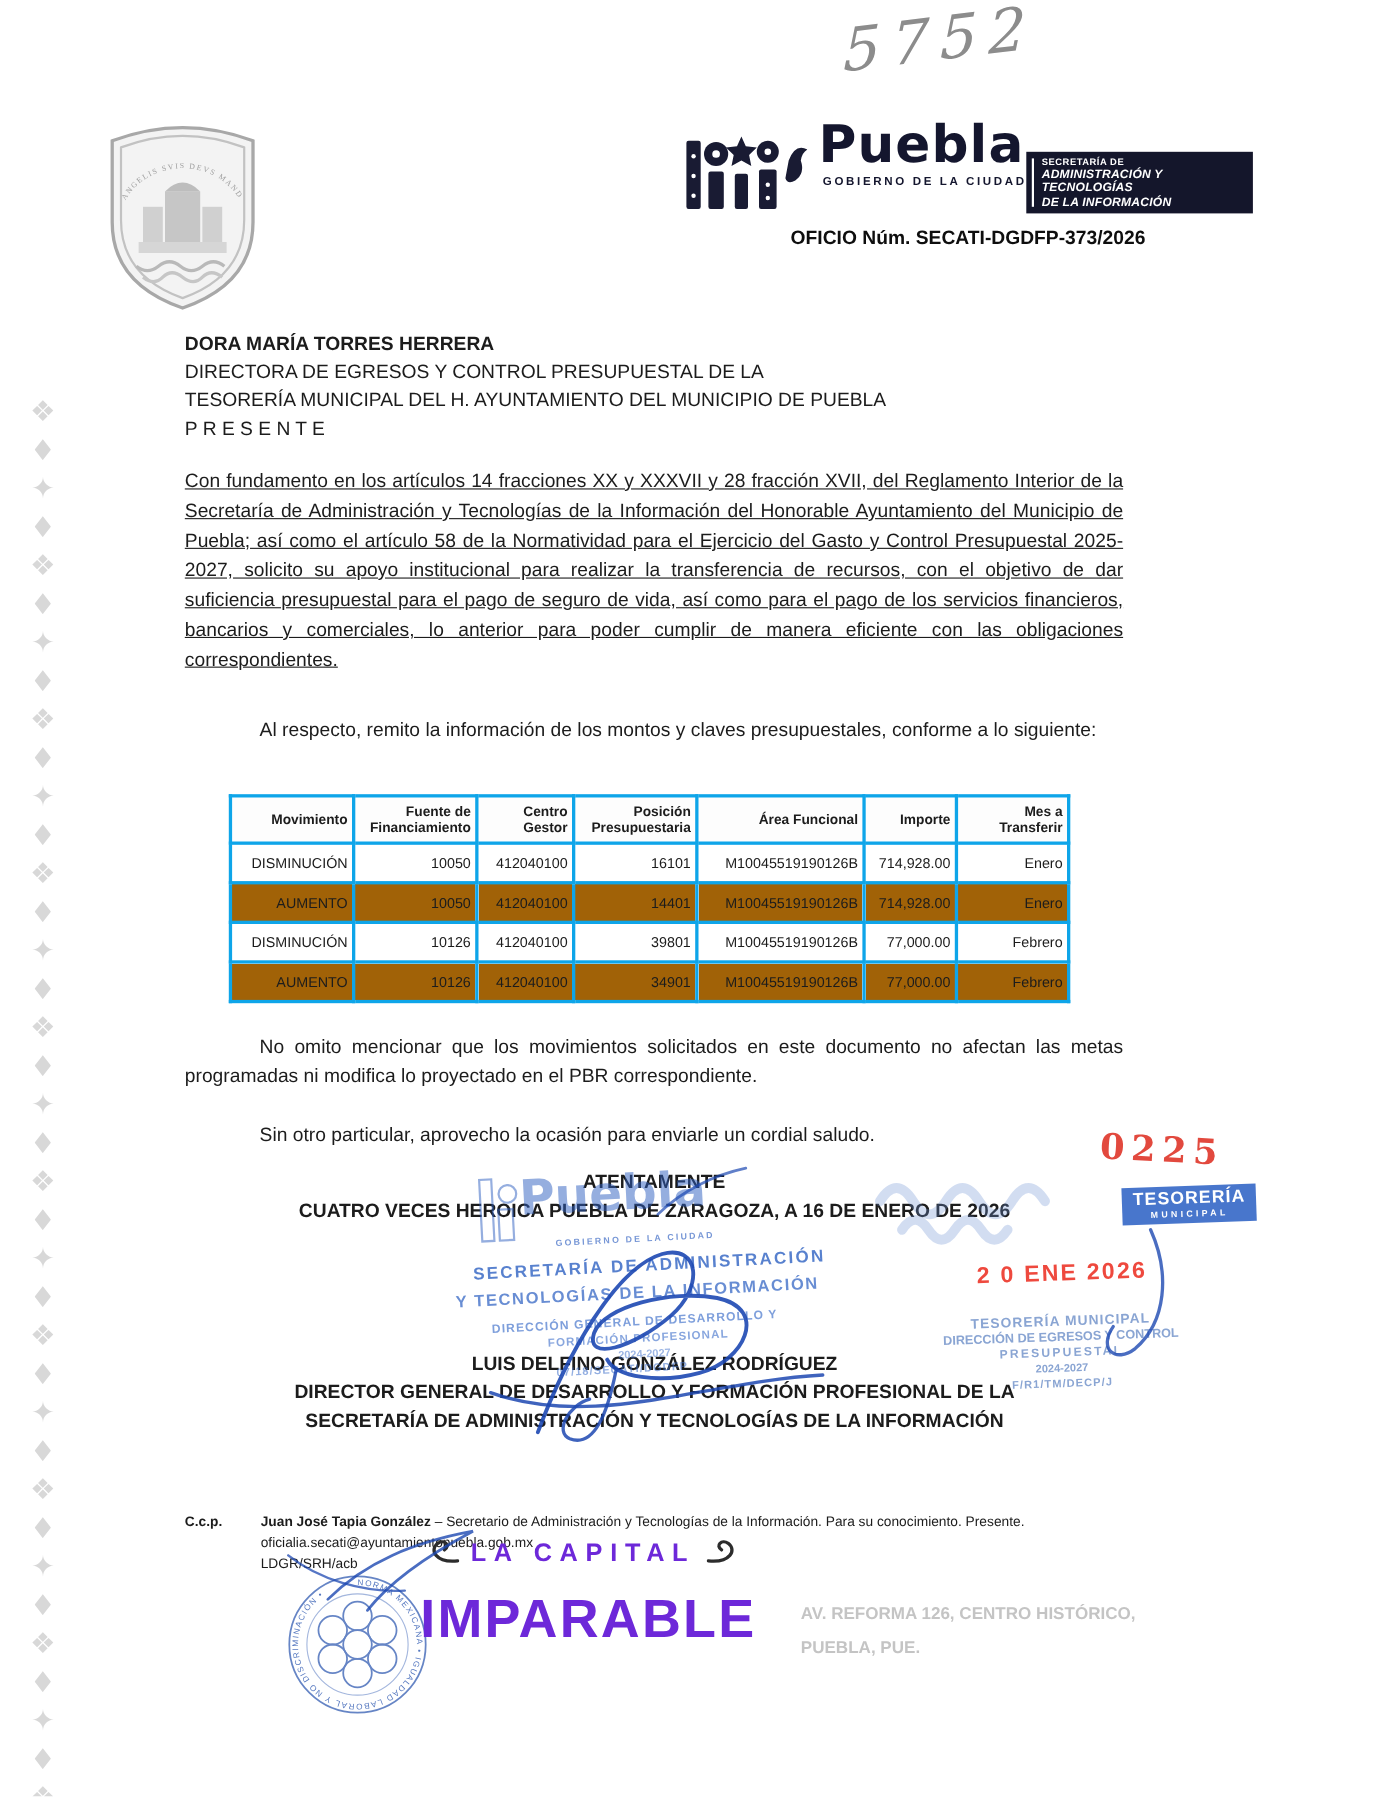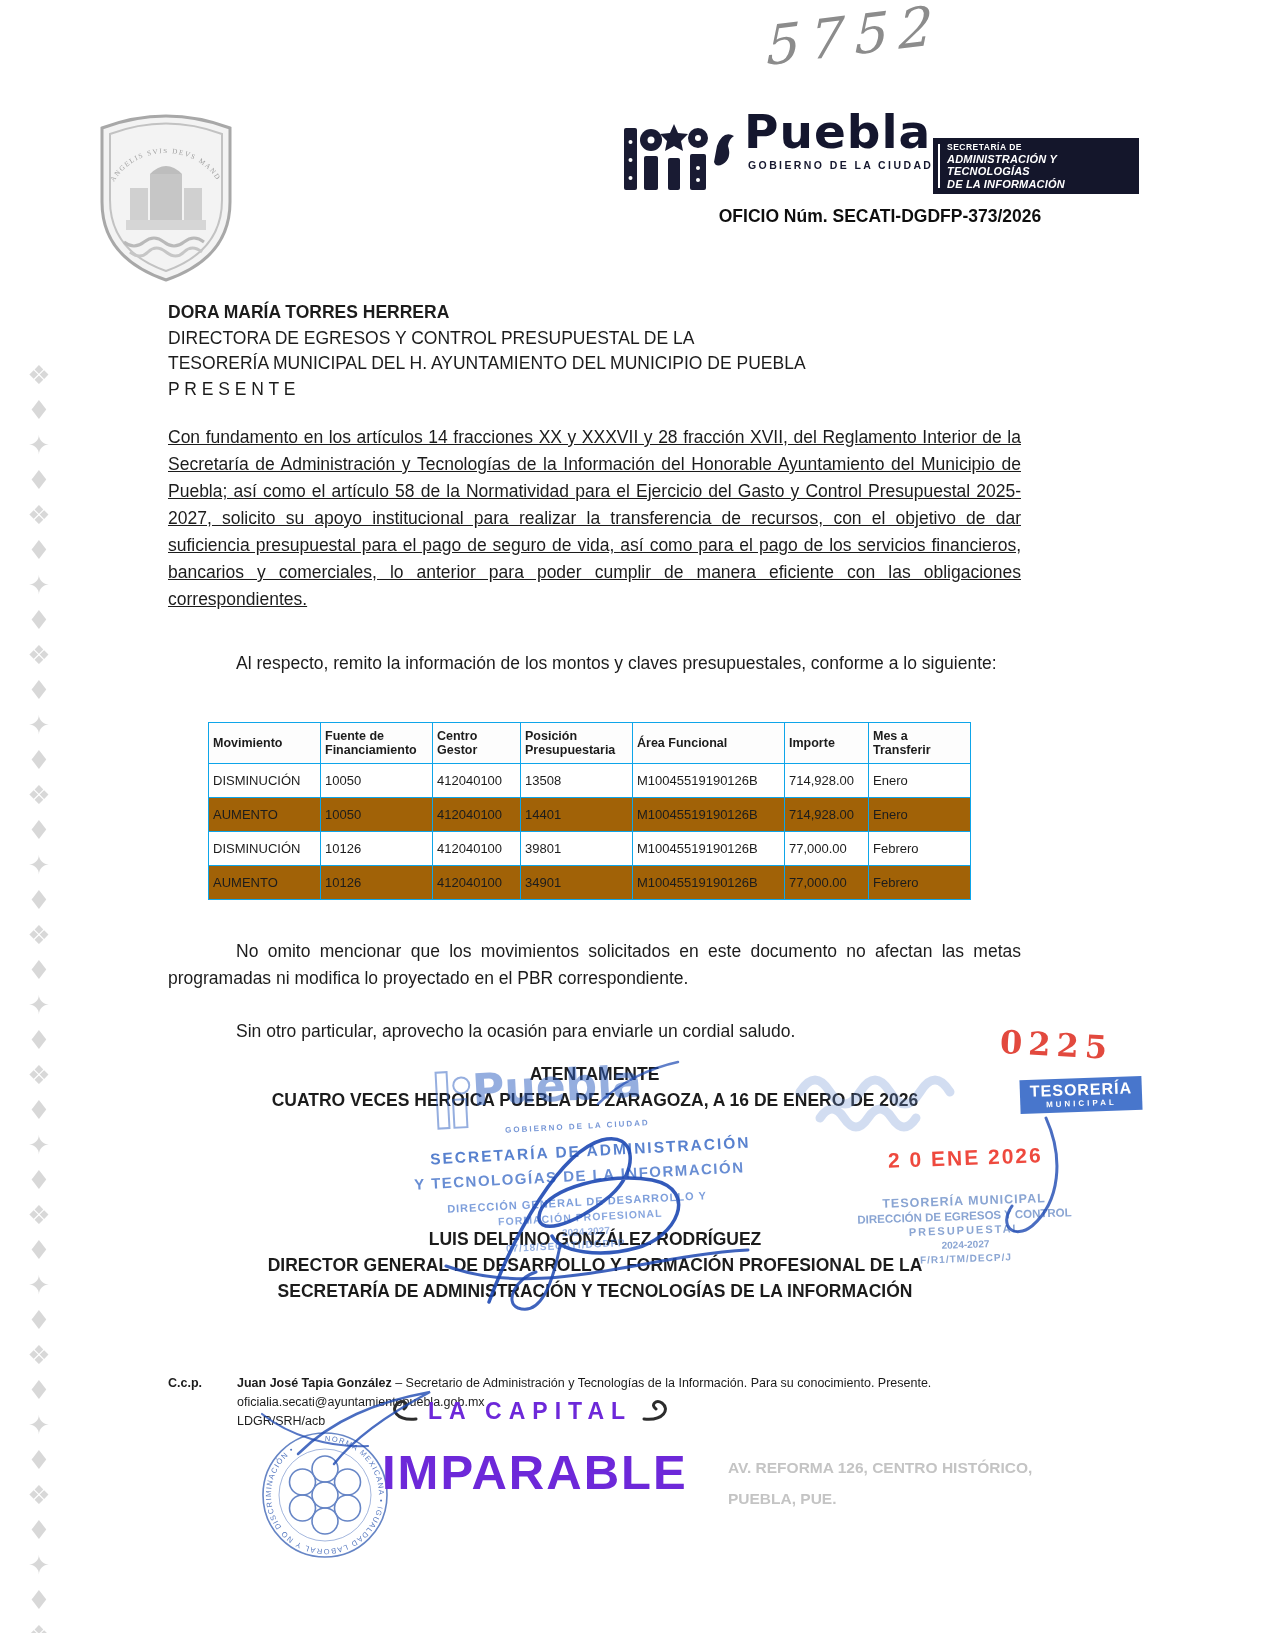--- a/index.html
+++ b/index.html
@@ -40,21 +40,21 @@
   .bold{font-weight:bold;}
   .para{position:absolute;left:168px;width:853px;font-size:17.5px;line-height:27px;
         text-align:justify;z-index:1;}
   #p1{top:424px;text-decoration:underline;}
   #p2{top:650px;text-indent:68px;}
   #p3{top:938px;text-indent:68px;}
   #p4{top:1018px;text-indent:68px;text-align:left;}
 
   .doc-table{position:absolute;left:208px;top:722px;width:762px;border-collapse:collapse;
              table-layout:fixed;font-size:13px;z-index:1;}
-  .doc-table th,.doc-table td{border:1px solid #0ea5e9;text-align:left;vertical-align:middle;
+  .doc-table th,.doc-table td{border:3px solid #0ea5e9;text-align:right;vertical-align:middle;
              padding:9px 4px;overflow:hidden;}
   .doc-table th{font-size:12.5px;font-weight:bold;background:#fdfdfd;padding:6px 4px;}
   .doc-table tr.alt td{background:#a16207;}
 
   .atentamente{position:absolute;left:168px;top:1064px;width:853px;text-align:center;
                font-weight:bold;font-size:17.5px;z-index:1;}
   .dateline{position:absolute;left:150px;top:1090px;width:890px;text-align:center;
             font-weight:bold;font-size:17.5px;z-index:1;}
   .signer{position:absolute;left:110px;top:1226px;width:970px;text-align:center;
           font-weight:bold;font-size:17.5px;line-height:26px;z-index:1;}
@@ -197,21 +197,21 @@
         <th>Área Funcional</th>
         <th>Importe</th>
         <th>Mes a Transferir</th>
       </tr>
     </thead>
     <tbody>
       <tr>
         <td>DISMINUCIÓN</td>
         <td>10050</td>
         <td>412040100</td>
-        <td>13508</td>
+        <td>16101</td>
         <td>M10045519190126B</td>
         <td>714,928.00</td>
         <td>Enero</td>
       </tr>
       <tr class="alt">
         <td>AUMENTO</td>
         <td>10050</td>
         <td>412040100</td>
         <td>14401</td>
         <td>M10045519190126B</td>

